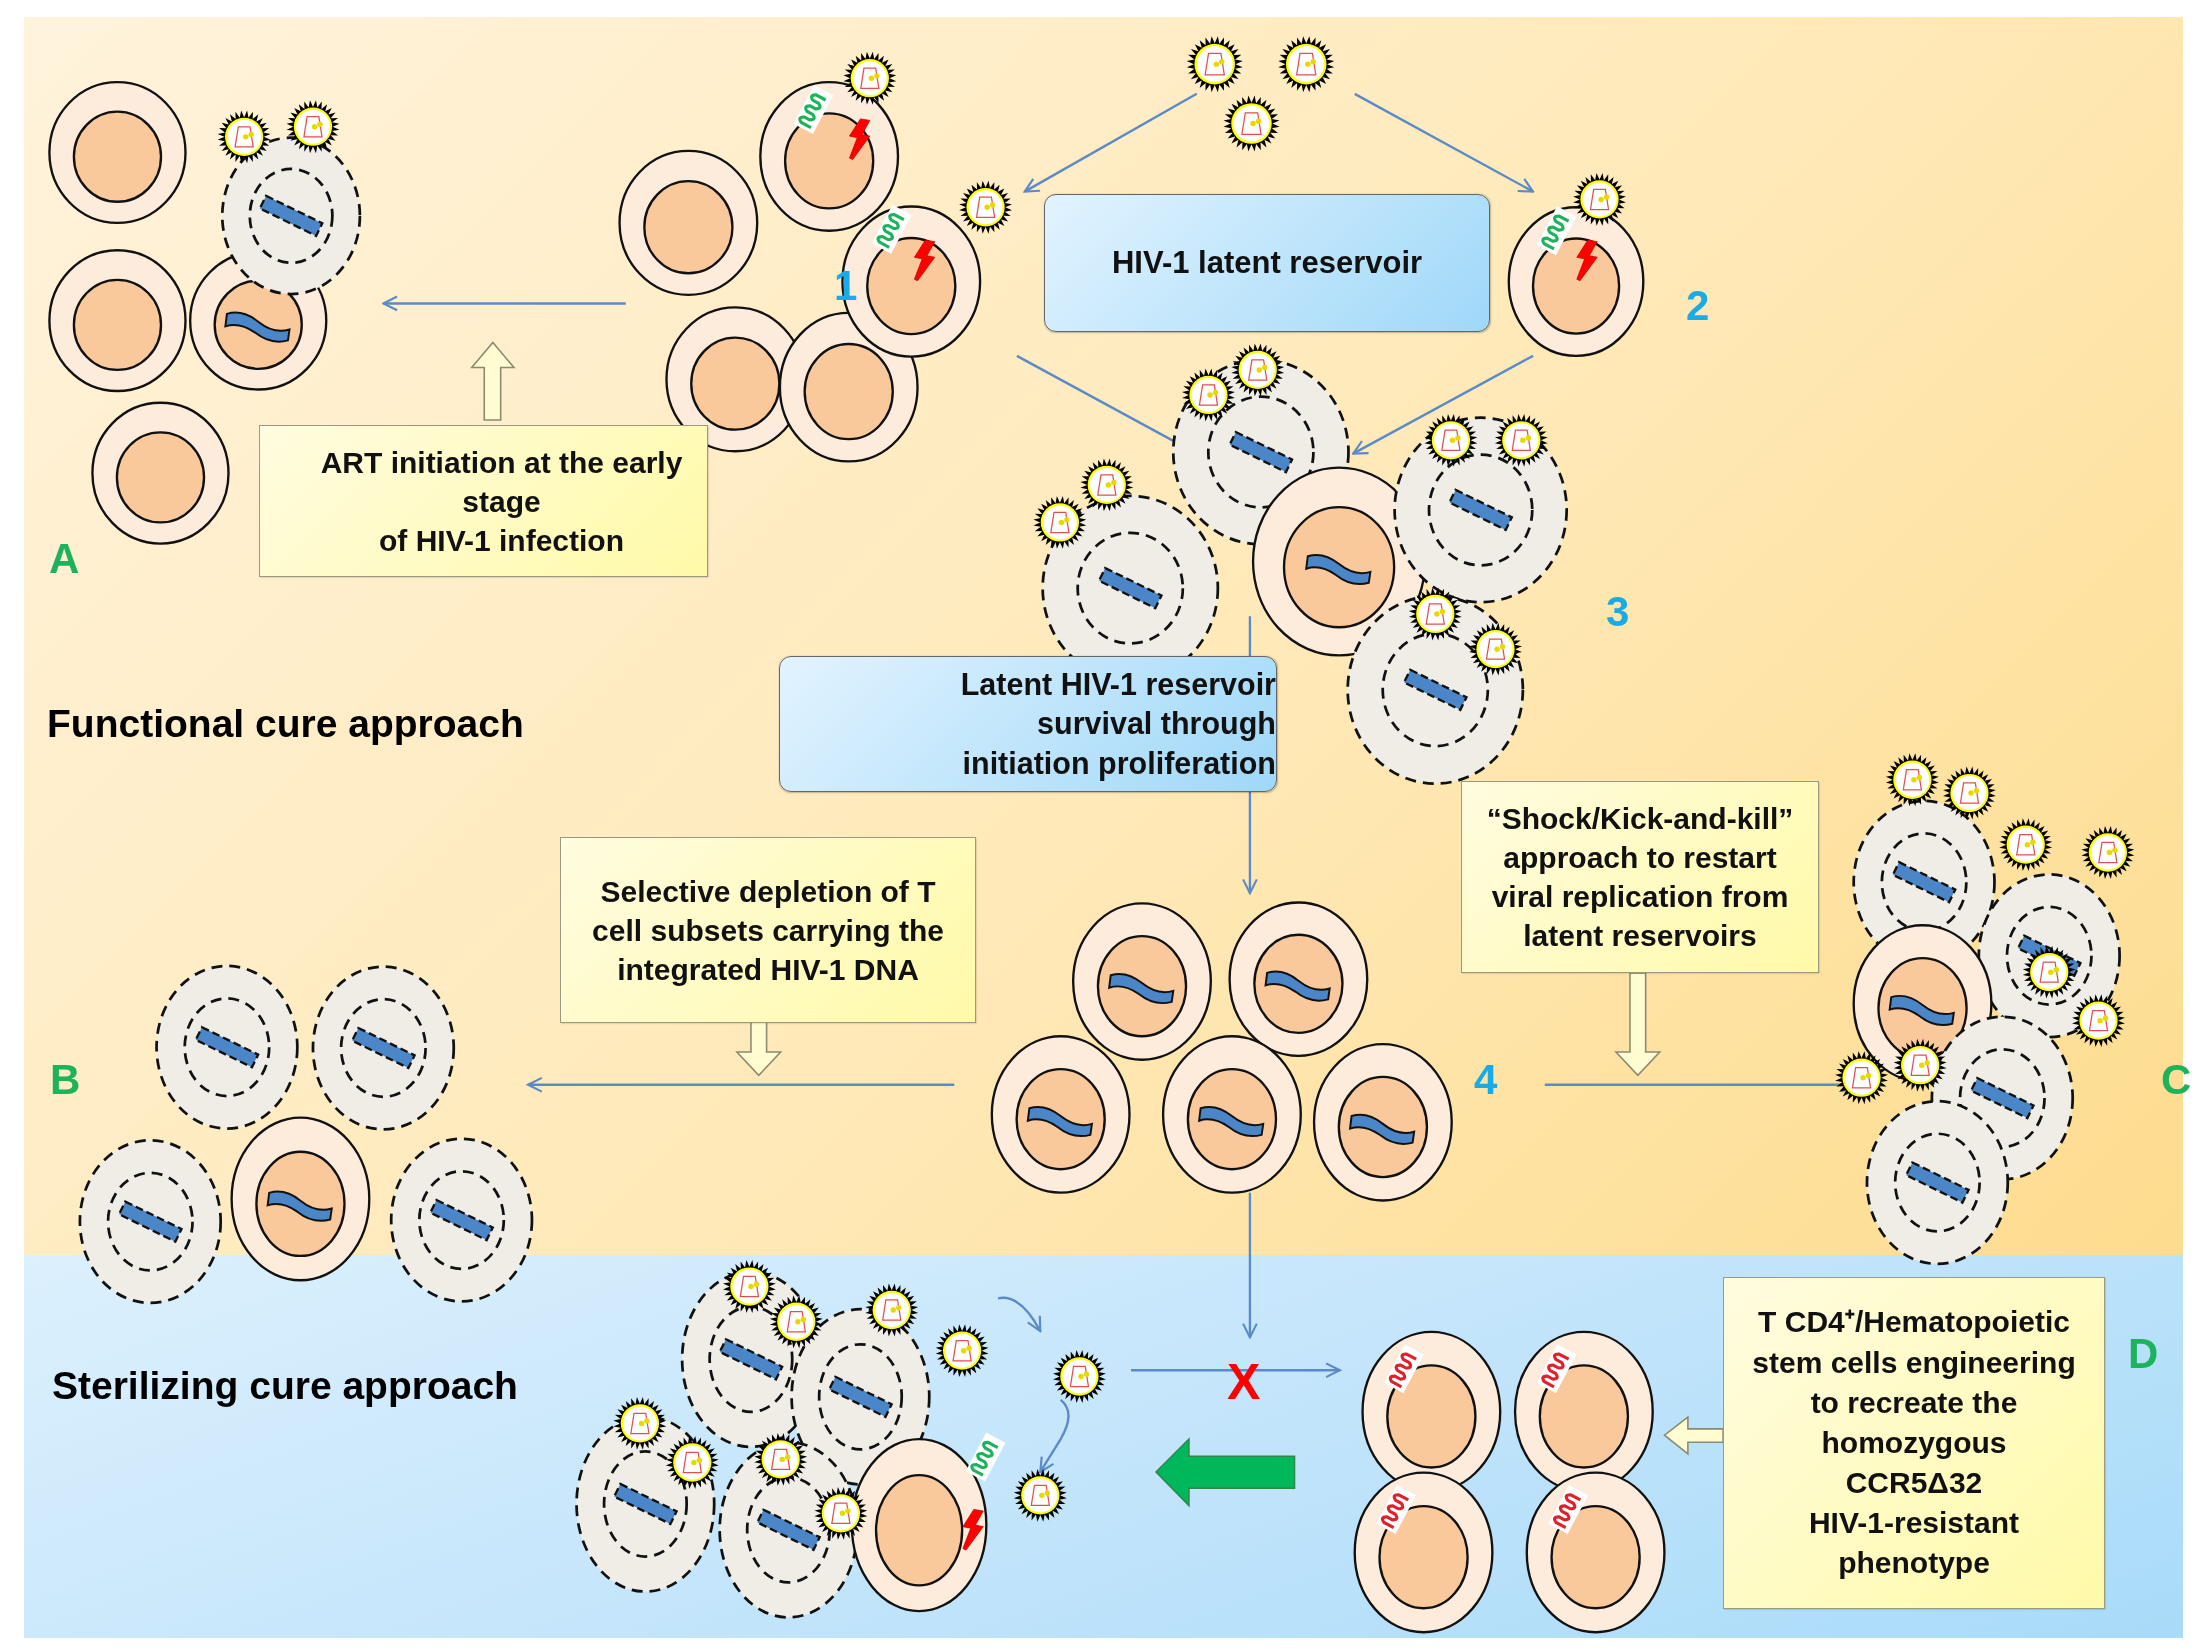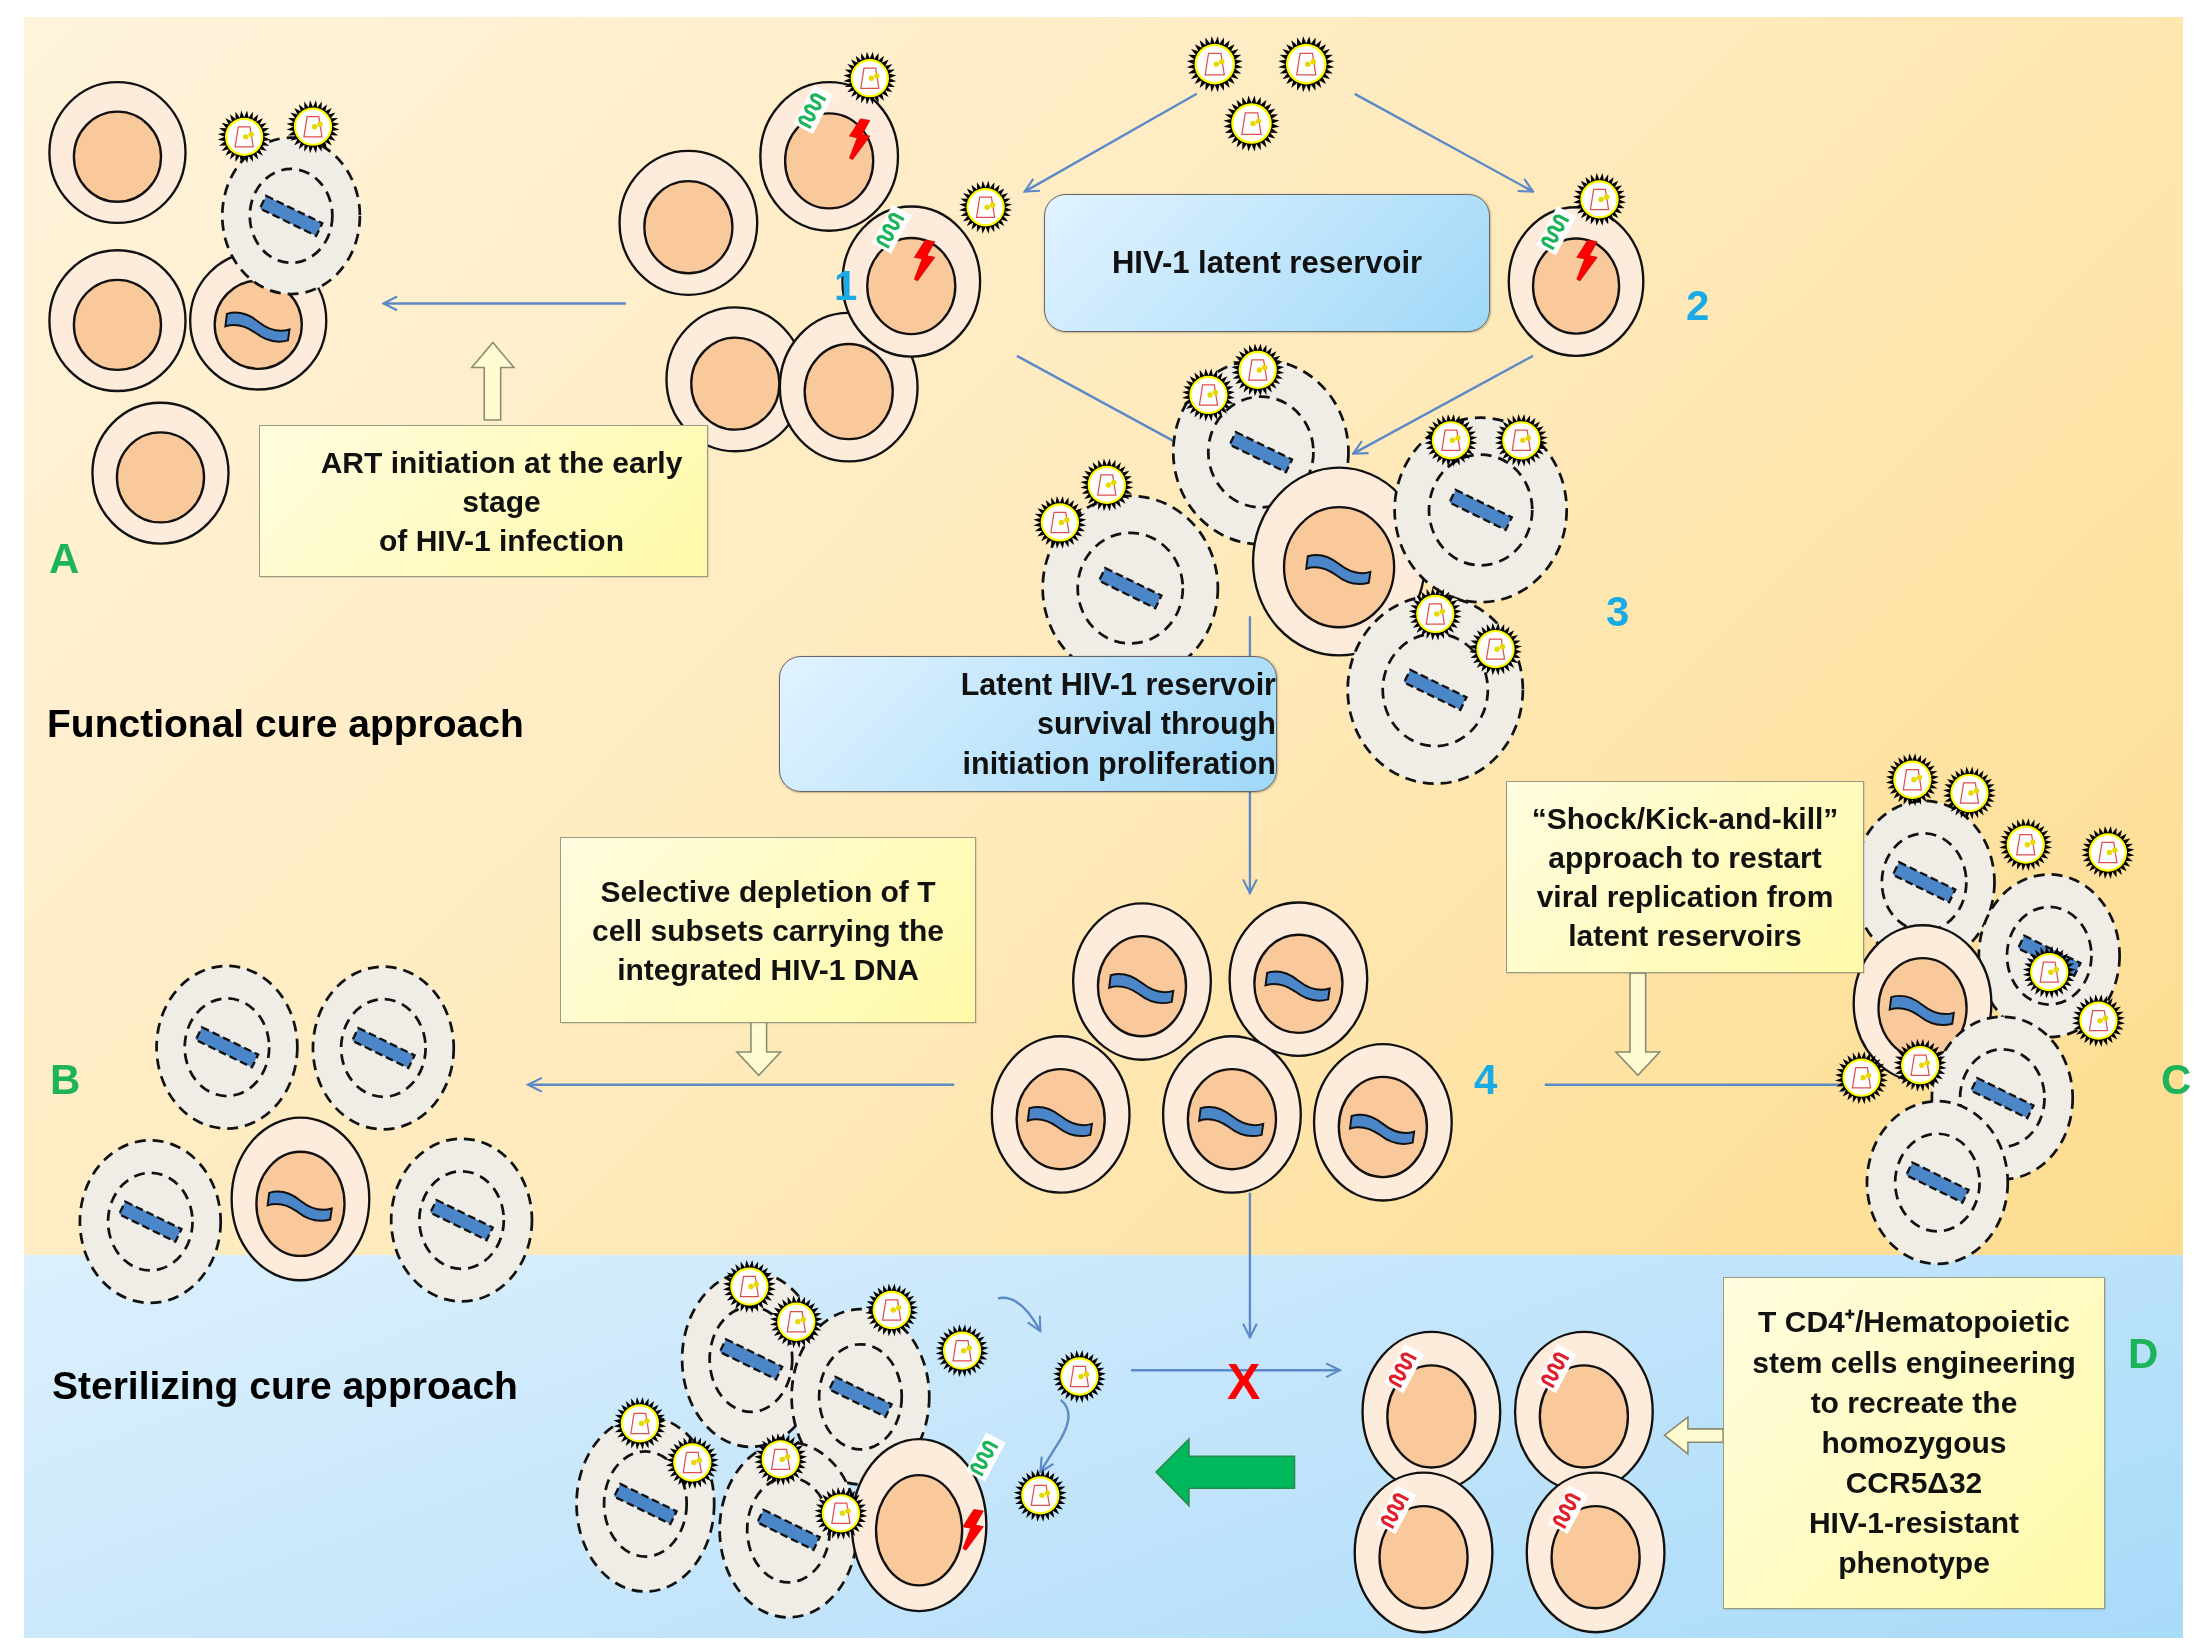--- a/index.html
+++ b/index.html
@@ -12,21 +12,21 @@
                background:linear-gradient(160deg,#dcf0fd 0%,#c4e5fb 50%,#a8dbf9 100%); }
   .label { position:absolute; font-weight:bold; color:#000; white-space:nowrap; }
   .letter { position:absolute; font-weight:bold; color:#1db35a; font-size:42px; }
   .num { position:absolute; font-weight:bold; color:#1aabe6; font-size:42px; }
   .box { position:absolute; font-weight:bold; color:#111; text-align:center;
          display:flex; flex-direction:column; justify-content:center; align-items:center;
          box-sizing:border-box; line-height:1.3; }
   .box-yellow { background:linear-gradient(135deg,#fffce0 0%,#fffaa8 100%);
                 border:1.6px solid #9a9a80; box-shadow:0.8px 0.8px 1.6px rgba(0,0,0,0.25); }
   .box-blue { background:linear-gradient(135deg,#e2f3ff 0%,#9fd8f8 100%);
-              border:1.6px solid #666; border-radius:22px; box-shadow:0.8px 0.8px 1.6px rgba(0,0,0,0.25); }
+              border:1.6px solid #666; border-radius:12px; box-shadow:0.8px 0.8px 1.6px rgba(0,0,0,0.25); }
   .box span { display:block; }
   svg { position:absolute; left:0; top:0; }
 </style>
 </head>
 <body>
 
 <div id="stage">
   <div class="panel-top"></div>
   <div class="panel-bottom"></div>
 
@@ -587,21 +587,21 @@
     <span>stage</span>
     <span>of HIV-1 infection</span>
   </div>
 
   <div class="box box-yellow" style="left:552px;top:837px;width:416px;height:186px;font-size:30px;margin-left:8px;">
     <span>Selective depletion of T</span>
     <span>cell subsets carrying the</span>
     <span>integrated HIV-1 DNA</span>
   </div>
 
-  <div class="box box-yellow" style="left:1461px;top:781px;width:358px;height:192px;font-size:30px;margin-left:45px;">
+  <div class="box box-yellow" style="left:1461px;top:781px;width:358px;height:192px;font-size:30px;">
     <span>“Shock/Kick-and-kill”</span>
     <span>approach to restart</span>
     <span>viral replication from</span>
     <span>latent reservoirs</span>
   </div>
 
   <div class="box box-yellow" style="left:1723px;top:1277px;width:382px;height:332px;font-size:30px;line-height:1.34;">
     <span>T CD4⁺/Hematopoietic</span>
     <span>stem cells engineering</span>
     <span>to recreate the</span>

